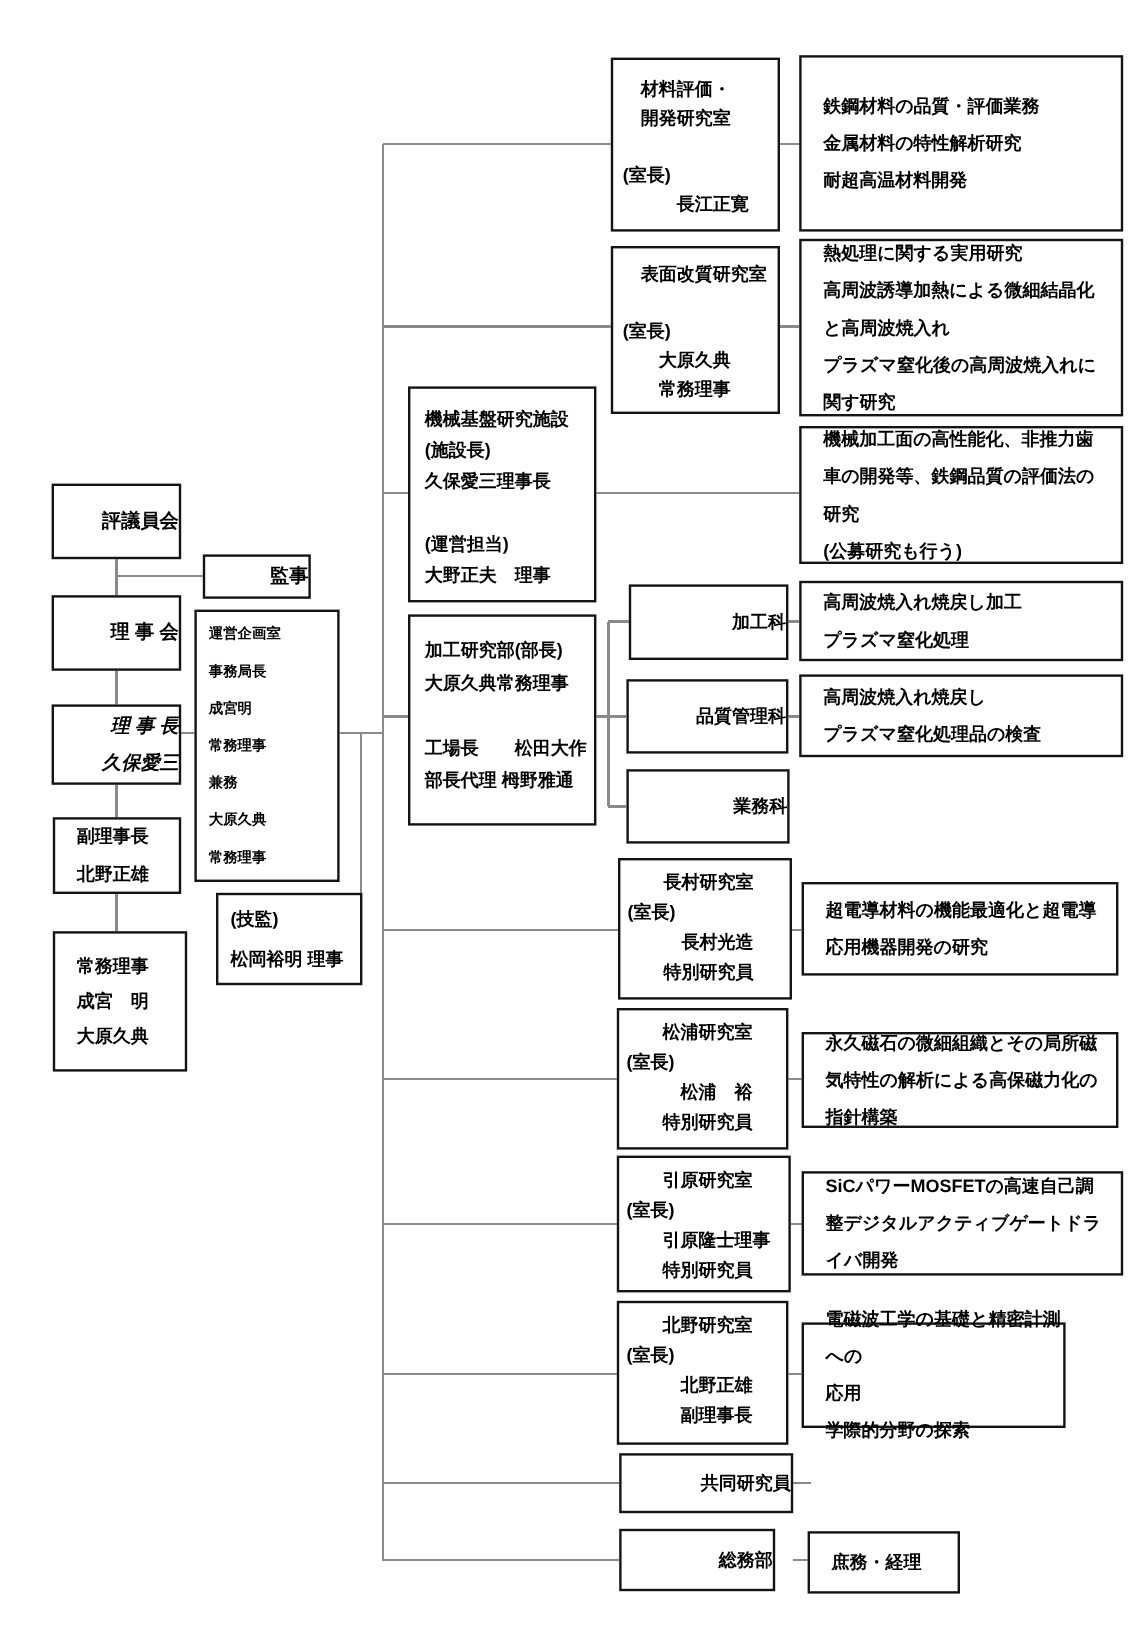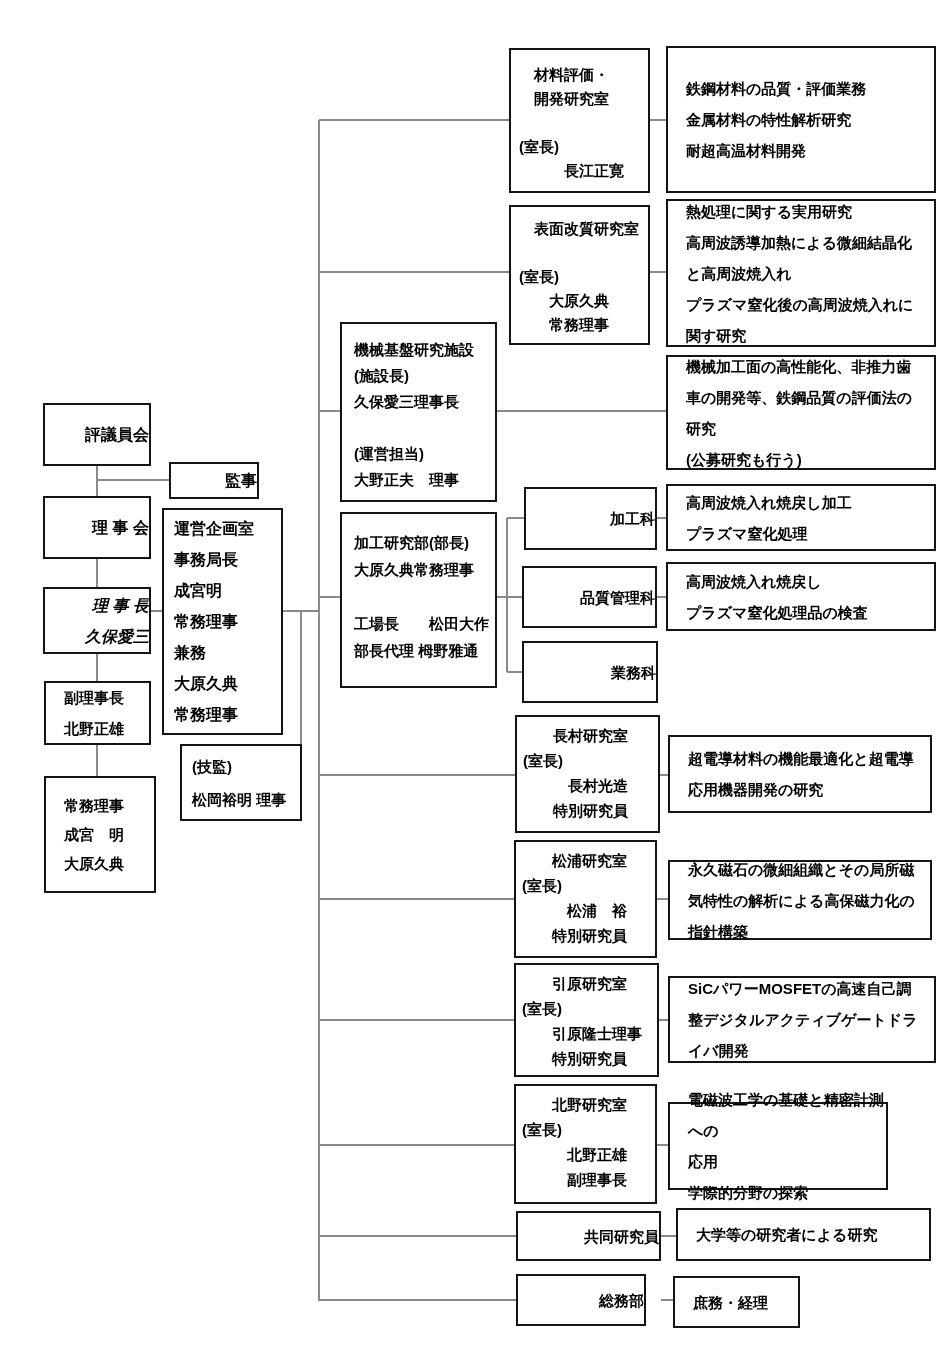--- a/index.html
+++ b/index.html
@@ -31,21 +31,21 @@
   .c .txt{text-align:right;font-size:16px;}
   .c.small .txt{font-size:15px;}
   
   .lt{justify-content:center;}
   
   .tp{justify-content:flex-start;}
   .president .txt{line-height:31px;font-style:italic;}
   .vice .txt{padding-left:18px;line-height:31px;}
   .managing .txt{padding-left:18px;line-height:29px;}
   .gikan .txt{padding-left:10px;line-height:33px;}
-  .planning .txt{padding:3px 0 0 10px;font-size:16px;line-height:31px;}
+  .planning .txt{padding:3px 0 0 10px;font-size:12px;line-height:31px;}
   .facility .txt{padding:13px 0 0 12px;line-height:26px;}
   .dept .txt{padding:15px 0 0 12px;line-height:27px;}
   .matlab .txt{padding:13px 0 0 8px;line-height:24px;}
   .surflab .txt{padding:10px 0 0 8px;line-height:24px;}
   .lab .txt{padding:6px 0 0 6px;line-height:25px;}
   .desc{justify-content:center;}
   .desc .txt{padding-left:18px;line-height:31px;}
 </style>
 </head>
 <body>
@@ -270,21 +270,18 @@
 整デジタルアクティブゲートドラ
 イバ開発</div>
   </div>
 
   <div class="box desc" style="left:668px;top:1102px;width:220px;height:88px">
     <div class="txt">電磁波工学の基礎と精密計測への
 応用
 学際的分野の探索</div>
   </div>
 
-  <div class="box desc" style="left:676px;top:1208px;width:255px;height:53px">
-    <div class="txt">大学等の研究者による研究</div>
-  </div>
 
   <div class="box desc" style="left:673px;top:1276px;width:127px;height:52px">
     <div class="txt">庶務・経理</div>
   </div>
 
 </div>
 
 </body></html>

